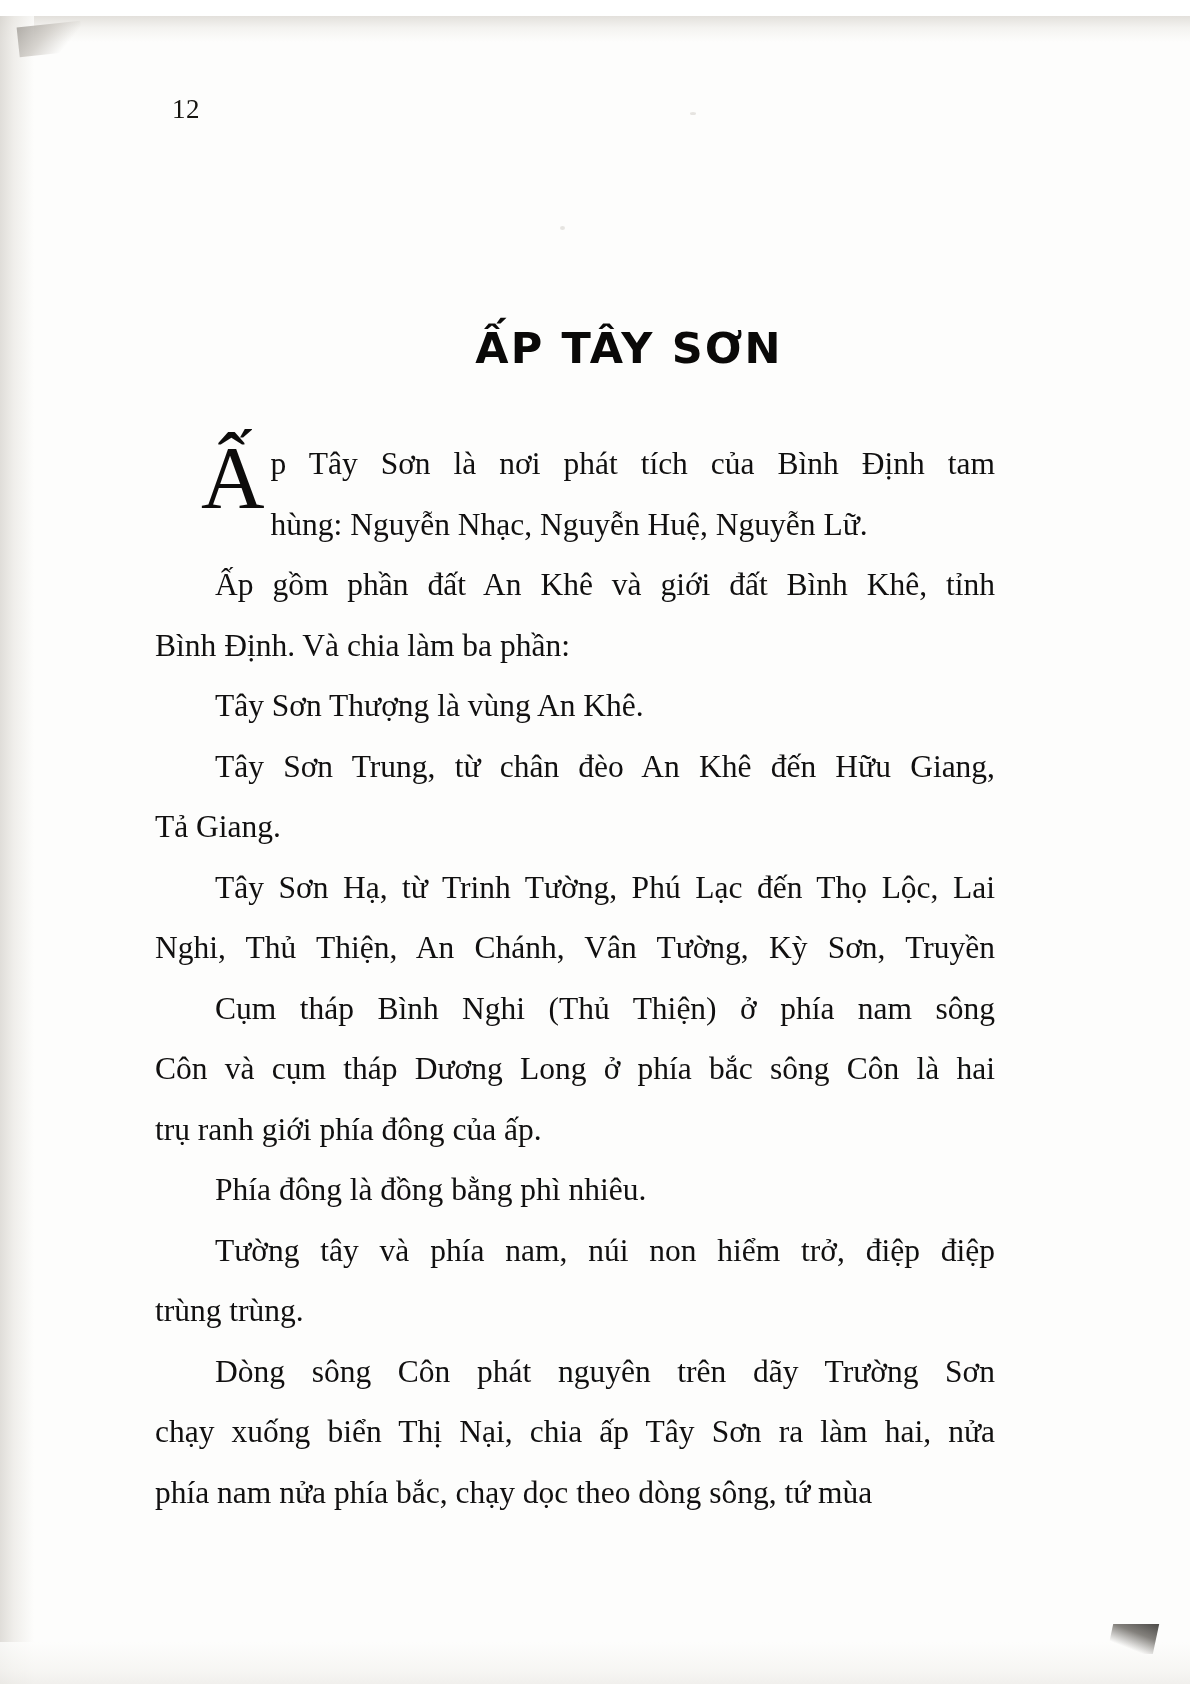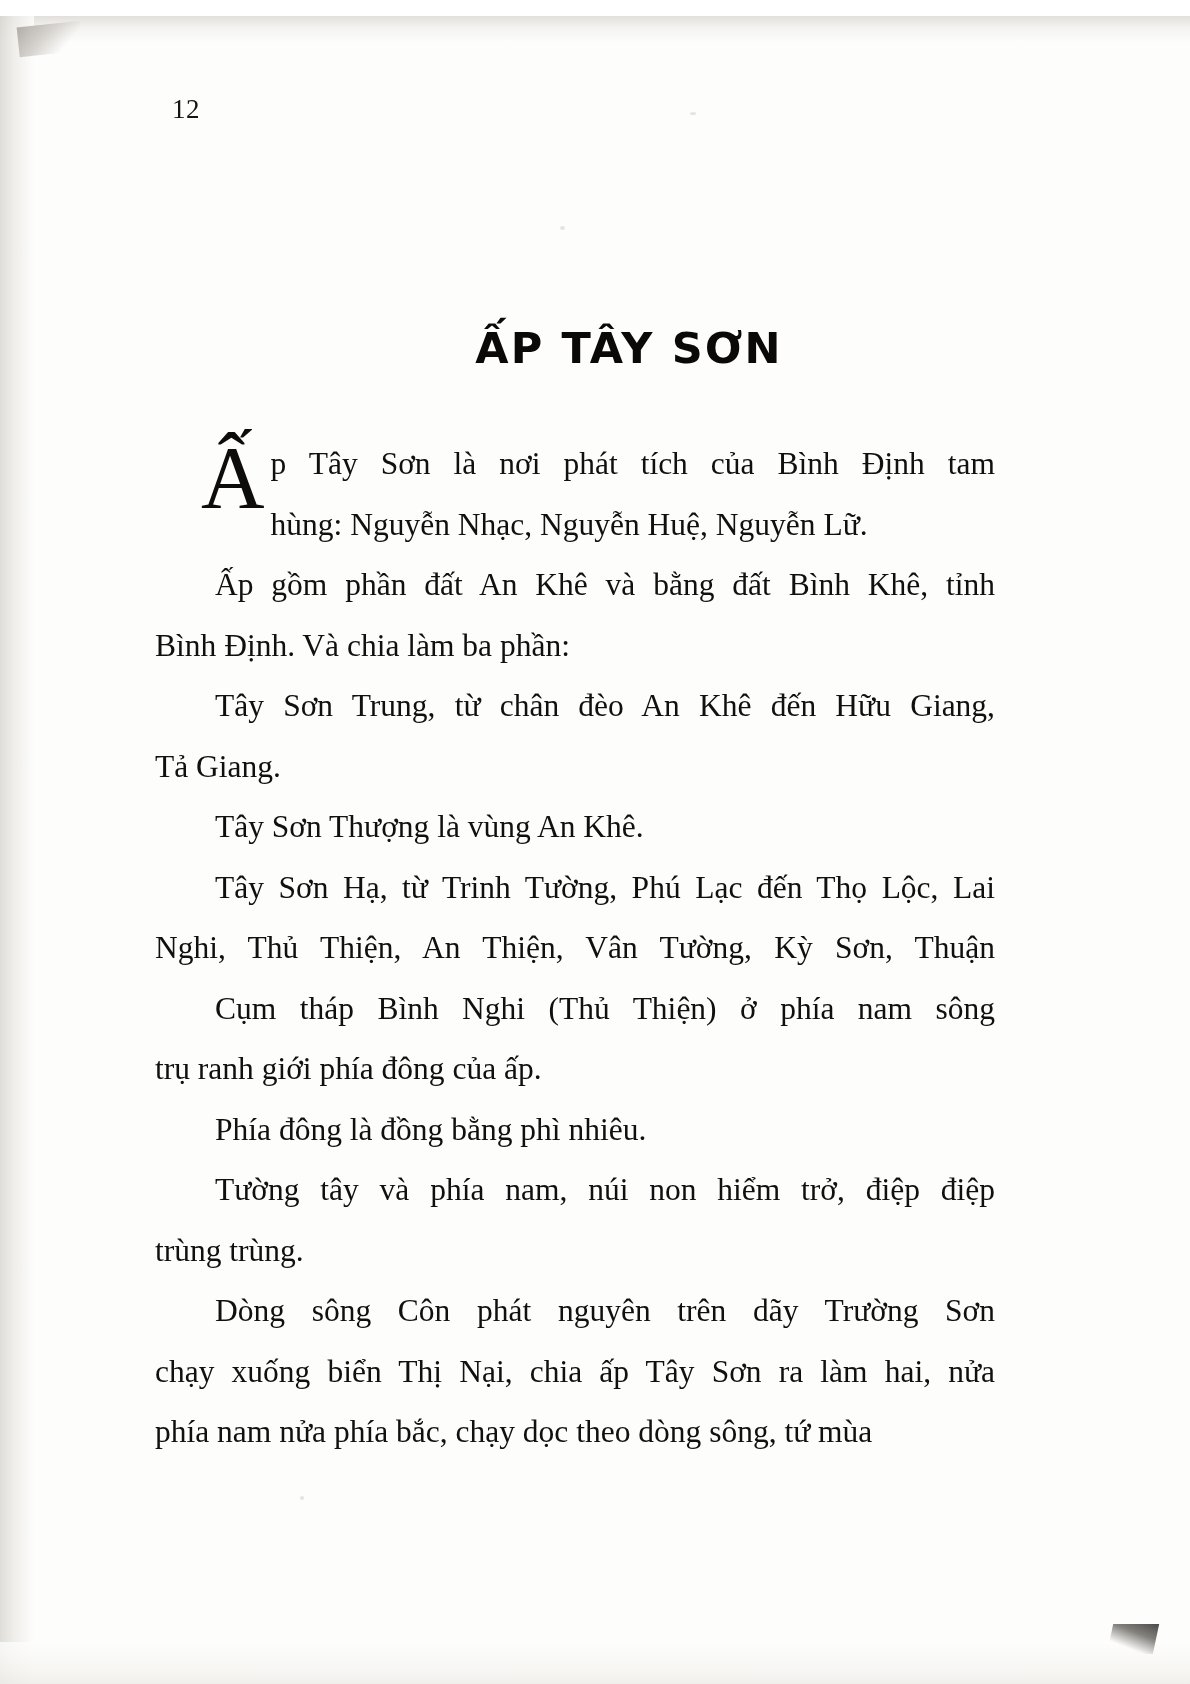--- a/index.html
+++ b/index.html
@@ -155,40 +155,41 @@
 
   <div class="body-block">
 
     <p class="para dropcap-para">
       <span class="dropcap">Ấ</span>
       <span class="ln">p Tây Sơn là nơi phát tích của Bình Định tam</span>
       <span class="ln free">hùng: Nguyễn Nhạc, Nguyễn Huệ, Nguyễn Lữ.</span>
     </p>
 
     <p class="para no-indent">
-      <span class="ln ind">Ấp gồm phần đất An Khê và bằng đất Bình Khê, tỉnh</span>
+      <span class="ln ind">Ấp gồm phần đất An Khê và giới đất Bình Khê, tỉnh</span>
       <span class="ln free">Bình Định. Và chia làm ba phần:</span>
+    </p>
+
+    <p class="para no-indent">
+      <span class="ln free ind">Tây Sơn Thượng là vùng An Khê.</span>
     </p>
 
     <p class="para no-indent">
       <span class="ln ind">Tây Sơn Trung, từ chân đèo An Khê đến Hữu Giang,</span>
       <span class="ln free">Tả Giang.</span>
     </p>
 
     <p class="para no-indent">
-      <span class="ln free ind">Tây Sơn Thượng là vùng An Khê.</span>
-    </p>
-
-    <p class="para no-indent">
       <span class="ln ind">Tây Sơn Hạ, từ Trinh Tường, Phú Lạc đến Thọ Lộc, Lai</span>
-      <span class="ln">Nghi, Thủ Thiện, An Thiện, Vân Tường, Kỳ Sơn, Thuận</span>
+      <span class="ln">Nghi, Thủ Thiện, An Chánh, Vân Tường, Kỳ Sơn, Truyền</span>
     </p>
 
     <p class="para no-indent">
       <span class="ln ind">Cụm tháp Bình Nghi (Thủ Thiện) ở phía nam sông</span>
+      <span class="ln">Côn và cụm tháp Dương Long ở phía bắc sông Côn là hai</span>
       <span class="ln free">trụ ranh giới phía đông của ấp.</span>
     </p>
 
     <p class="para no-indent">
       <span class="ln free ind">Phía đông là đồng bằng phì nhiêu.</span>
     </p>
 
     <p class="para no-indent">
       <span class="ln ind">Tường tây và phía nam, núi non hiểm trở, điệp điệp</span>
       <span class="ln free">trùng trùng.</span>

